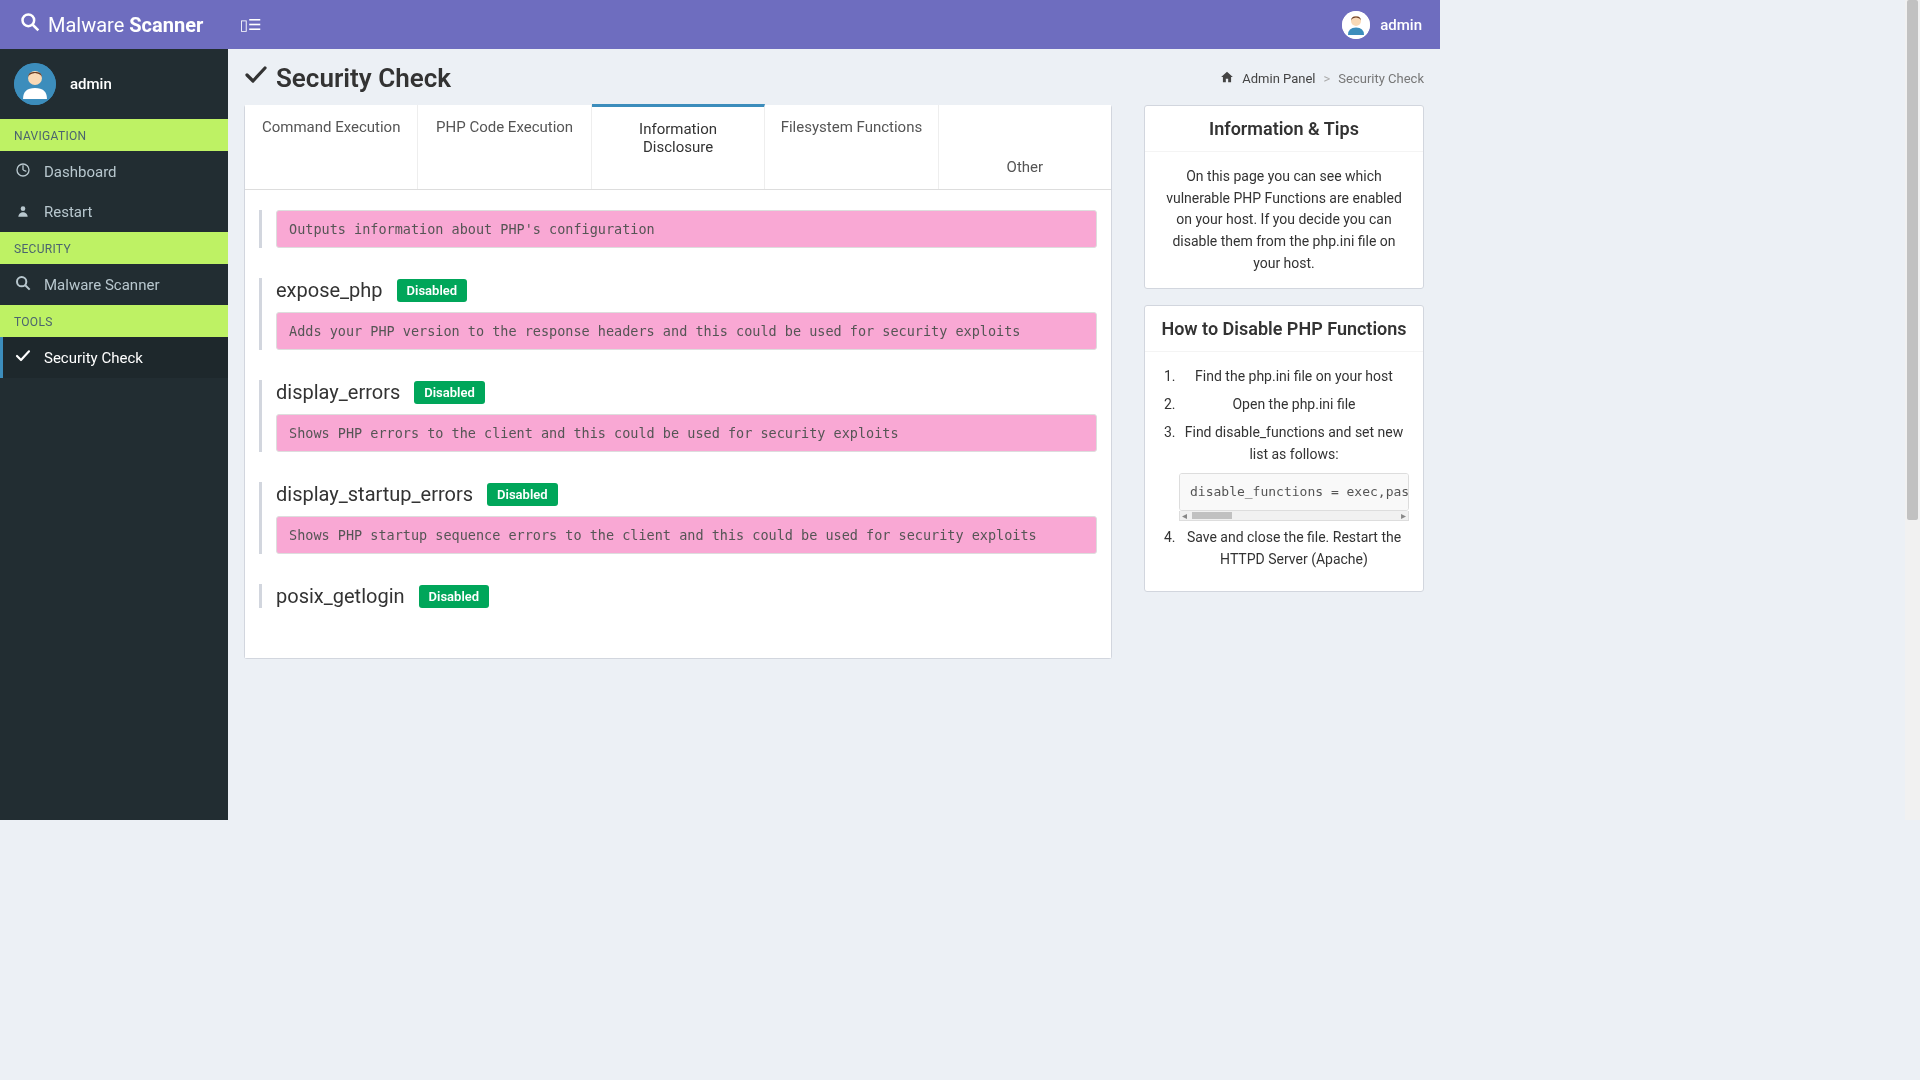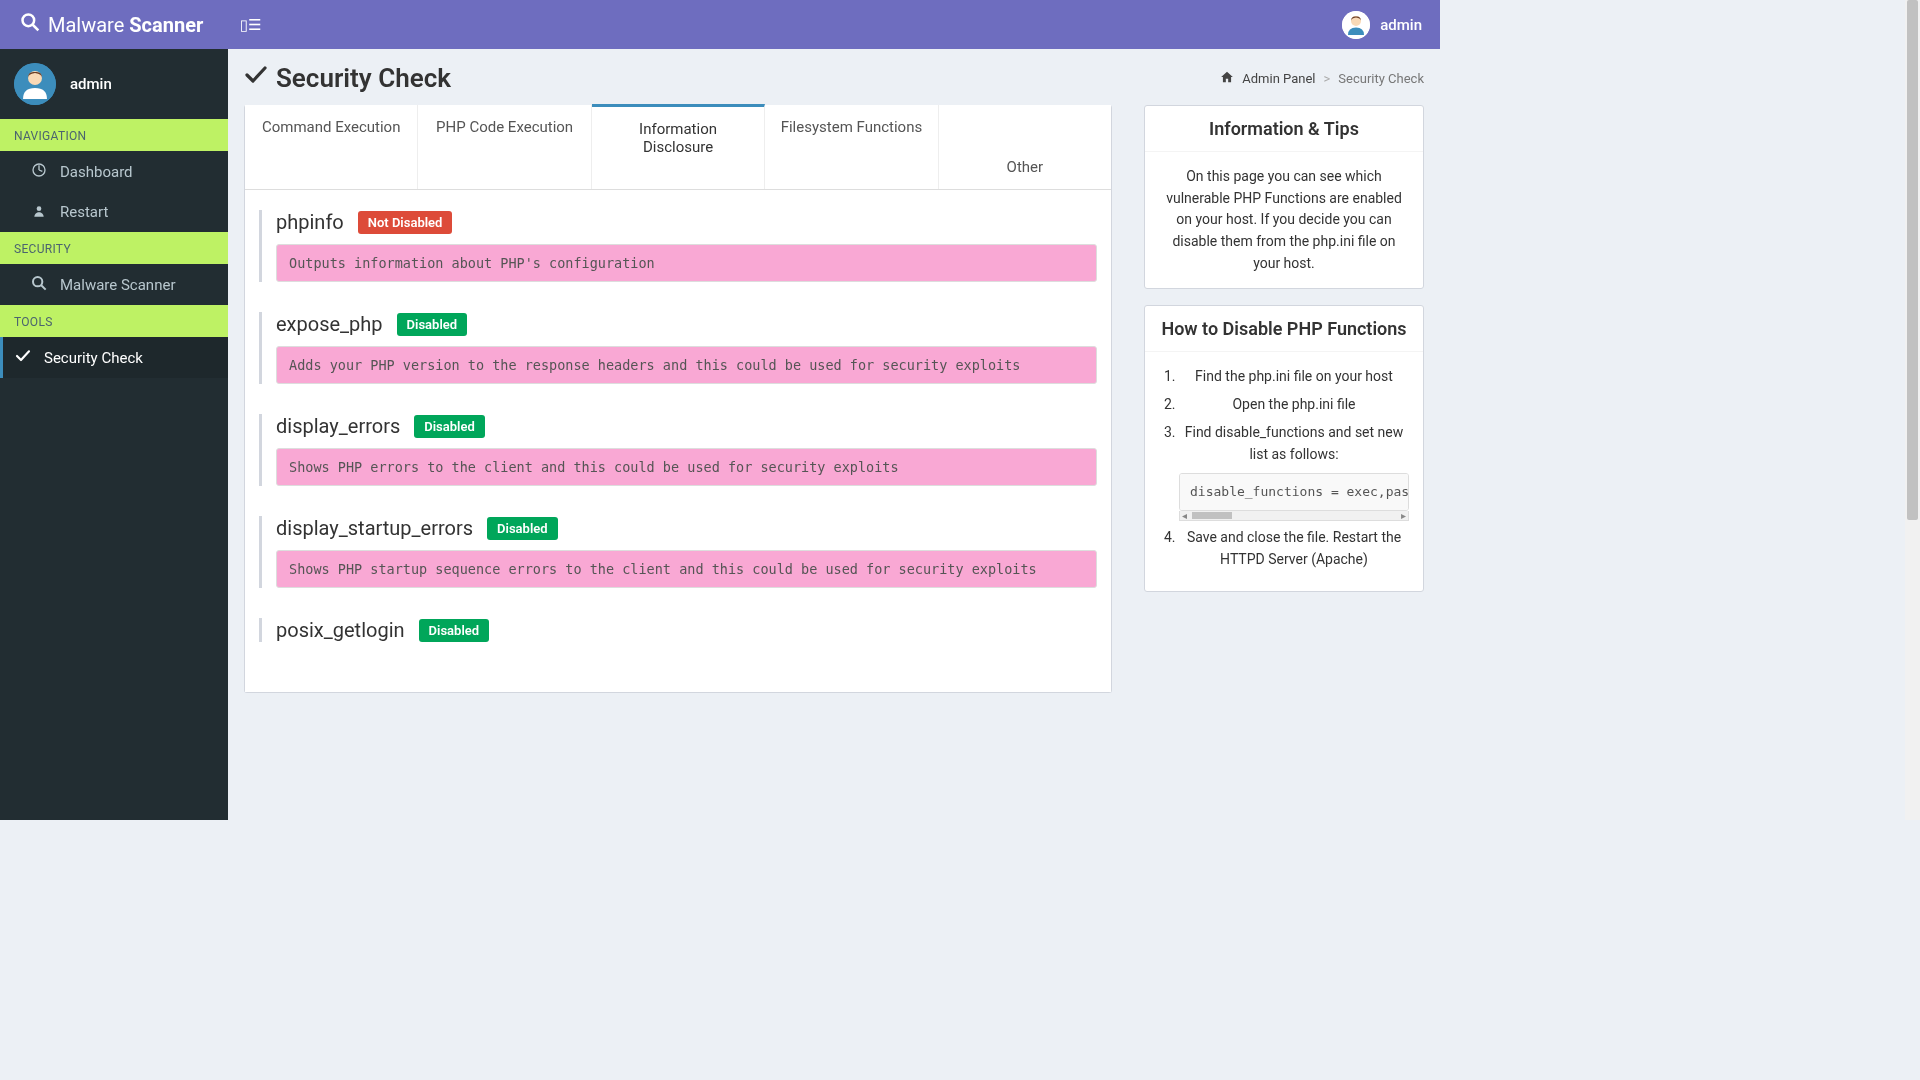--- a/index.html
+++ b/index.html
@@ -97,21 +97,21 @@
   font-size: 12px;
   color: #4b646f;
   text-transform: uppercase;
   background: #bef264;
   letter-spacing: 0.3px;
 }
 .sidebar-item {
   display: flex;
   align-items: center;
   gap: 12px;
-  padding: 11px 30px;
+  padding: 11px 14px;
   color: #b8c7ce;
   font-size: 15px;
   cursor: pointer;
 }
 .sidebar-item.active { background: #1e282c; color: #fff; border-left: 3px solid #3c8dbc; padding-left: 11px; }
 .sidebar-item .icon { width: 18px; text-align: center; font-size:14px;}
 
 .content {
   flex: 1;
   overflow-y: auto;
@@ -356,24 +356,20 @@
             <div class="nav-tabs" id="tabs">
                 <div class="tab">Command Execution</div>
                 <div class="tab">PHP Code Execution</div>
                 <div class="tab active">Information Disclosure</div>
                 <div class="tab">Filesystem Functions</div>
                 <div class="tab">Other</div>
               </div>
             <div class="tab-content">
               <div id="funcs">
                   <div class="func-item">
-                    <div class="func-head">
-                      <span class="func-name">phpinfo</span>
-                      <span class="badge badge-red">Not Disabled</span>
-                    </div>
                     <div class="func-desc">Outputs information about PHP's configuration</div>
                   </div>
                   <div class="func-item">
                     <div class="func-head">
                       <span class="func-name">expose_php</span>
                       <span class="badge badge-green">Disabled</span>
                     </div>
                     <div class="func-desc">Adds your PHP version to the response headers and this could be used for security exploits</div>
                   </div>
                   <div class="func-item">

